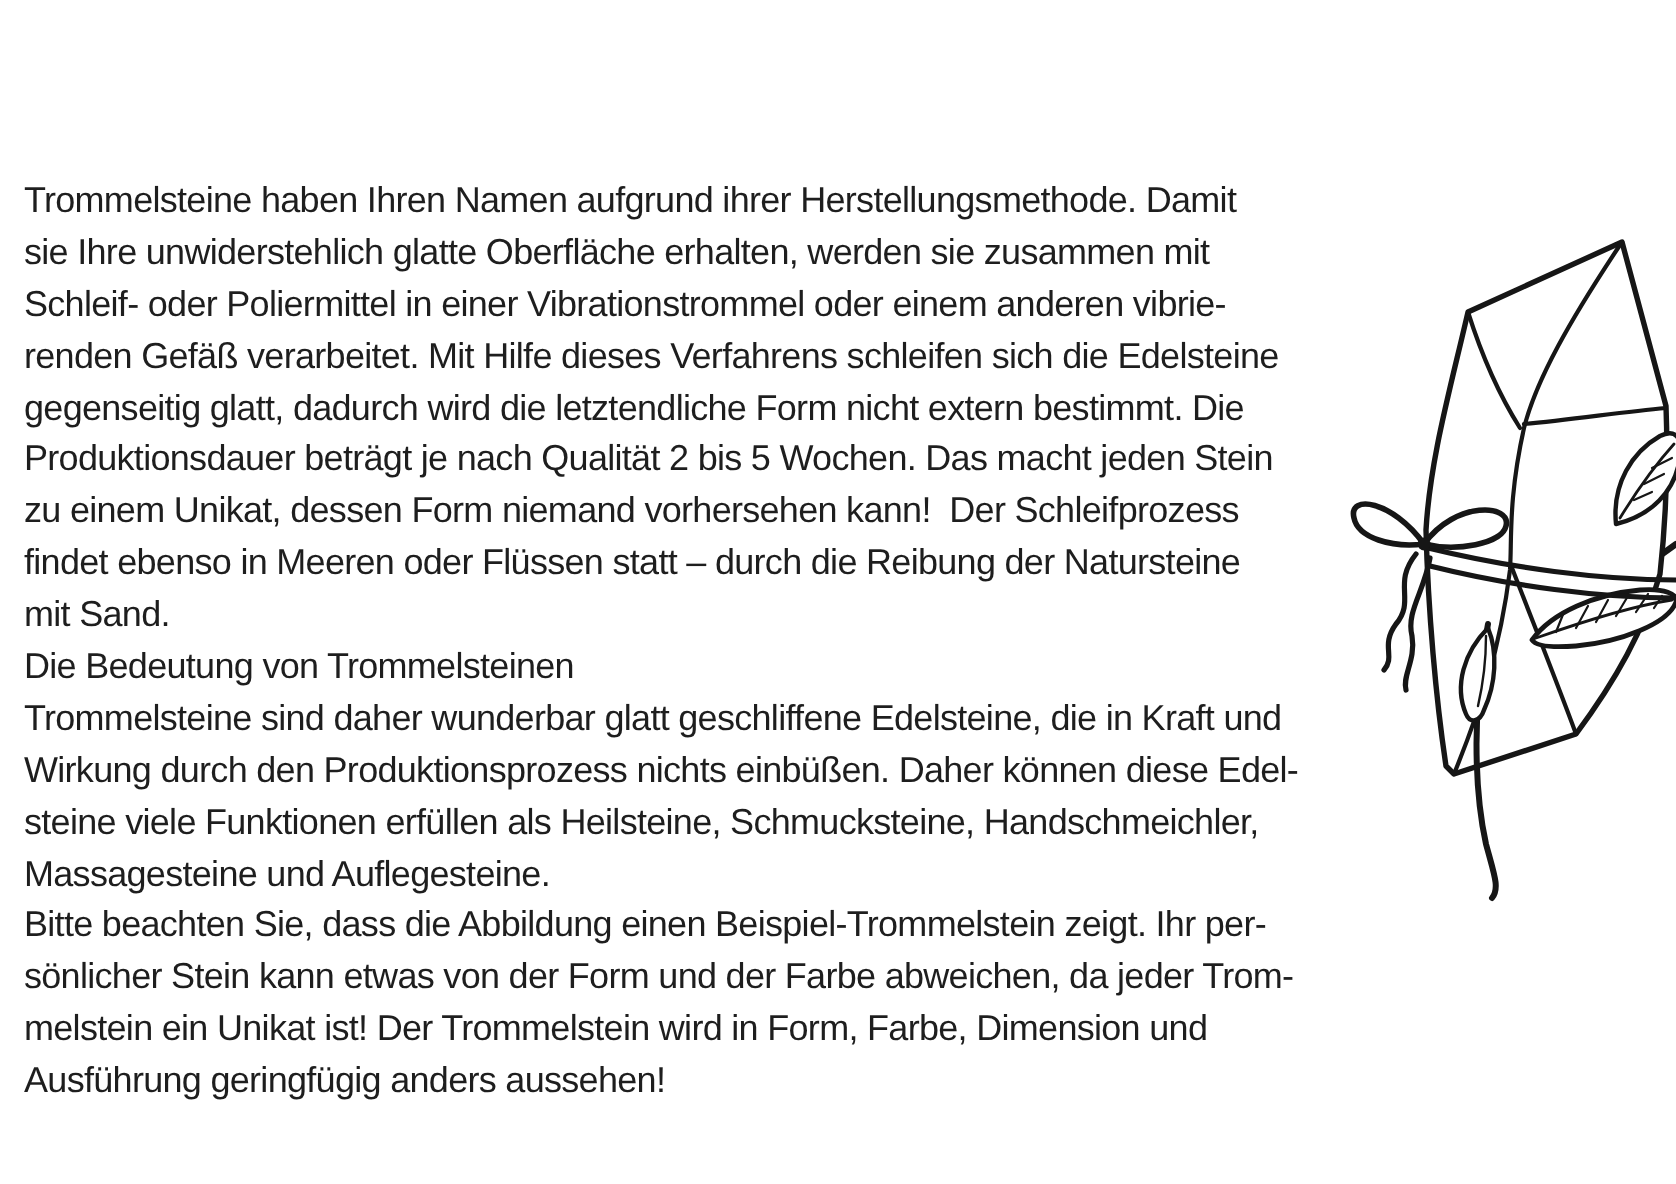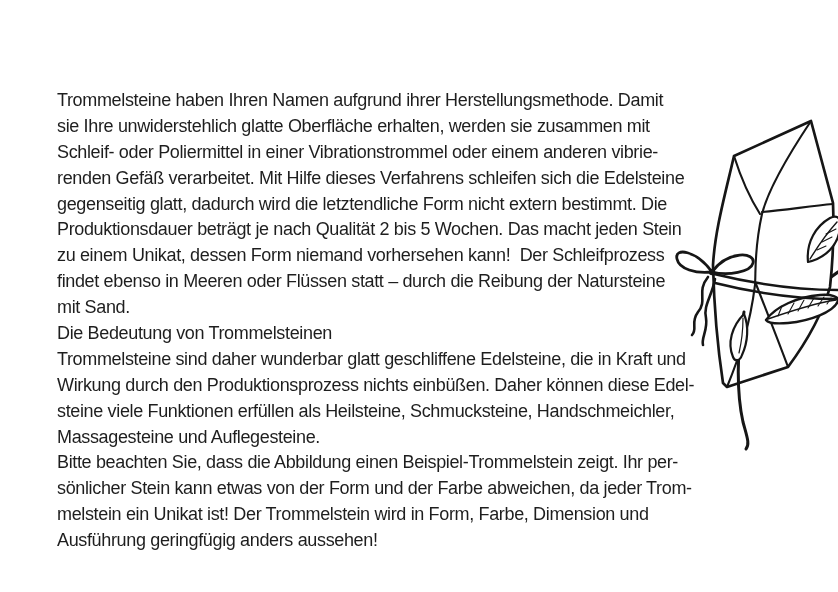--- a/index.html
+++ b/index.html
@@ -20,21 +20,20 @@
     left: 12px;
     top: 88px;
     font-size: 18px;
     line-height: 25.9px;
     letter-spacing: -0.35px;
     color: #1e1e1e;
     white-space: pre;
   }
   .text-block .line {
     height: 25.9px;
-    margin-left: 45px;
   }
   .illustration {
     position: absolute;
     left: 670px;
     top: 100px;
     width: 168px;
     height: 360px;
     overflow: hidden;
   }
 </style>

